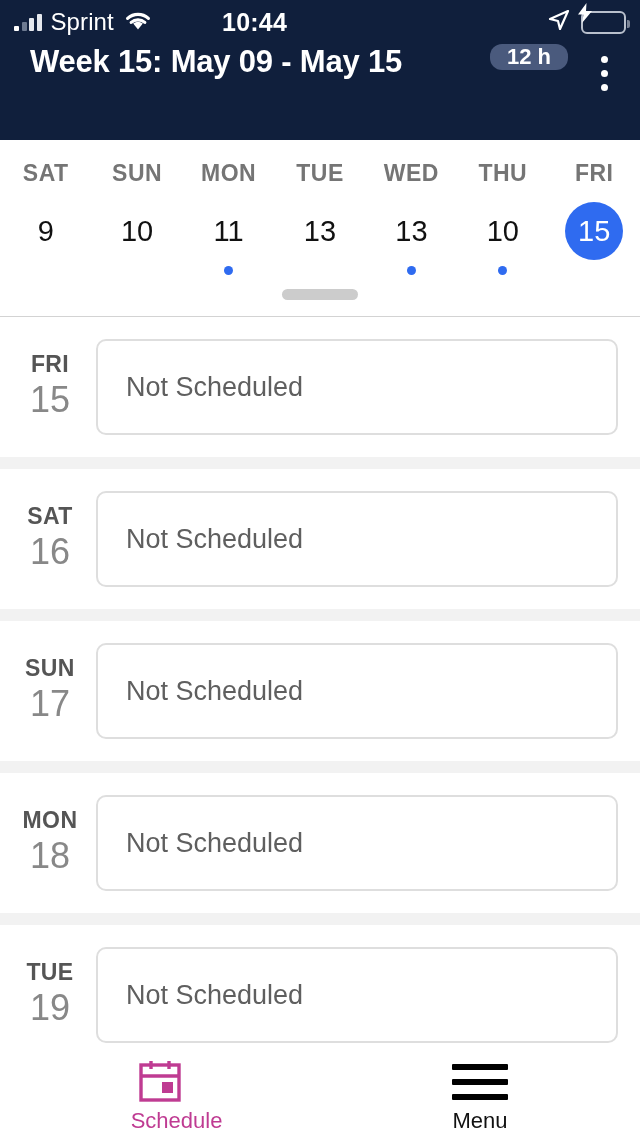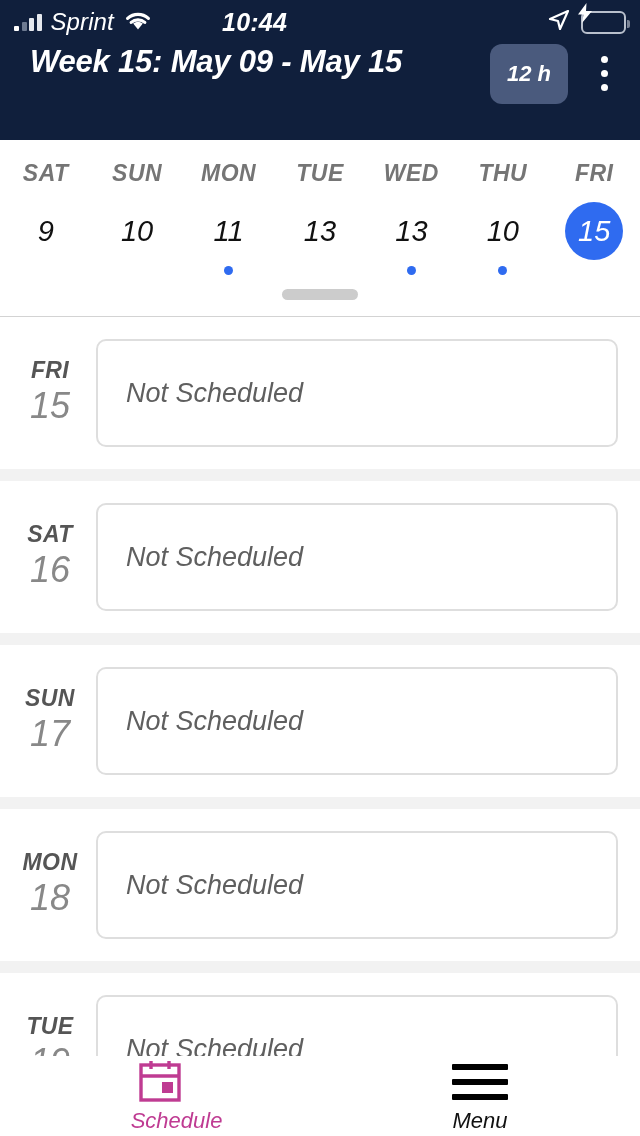--- a/index.html
+++ b/index.html
@@ -12,21 +12,20 @@
     font-family: "Liberation Sans", sans-serif;
     -webkit-font-smoothing: antialiased;
   }
 
   #app {
     position: relative;
     width: 640px;
     height: 1136px;
     display: flex;
     flex-direction: column;
-    font-style: italic;
   }
 
   
   .status-bar {
     height: 44px;
     background: #101f3c;
     display: flex;
     align-items: center;
     padding: 0 14px;
     flex: 0 0 auto;
@@ -110,21 +109,21 @@
     font-weight: 700;
     letter-spacing: -0.2px;
     white-space: nowrap;
   }
   .hours-badge {
     background: #4a5a7d;
     color: #ffffff;
     font-size: 22px;
     font-weight: 600;
     border-radius: 12px;
-    padding: 19px 17px;
+    padding: 2px 17px;
     line-height: 1;
   }
   .kebab {
     width: 44px;
     height: 58px;
     display: flex;
     flex-direction: column;
     align-items: center;
     justify-content: center;
     gap: 7px;
@@ -226,21 +225,21 @@
     line-height: 1;
   }
   .date-num {
     font-size: 36px;
     color: #888888;
     line-height: 1.15;
     margin-top: 3px;
   }
   .sched-card {
     flex: 1 1 auto;
-    height: 108px;
+    height: 96px;
     border: 2px solid #dedede;
     border-radius: 10px;
     background: #ffffff;
     display: flex;
     align-items: center;
     padding: 0 28px;
   }
   .sched-card-text {
     font-size: 27px;
     color: #5f5f5f;

